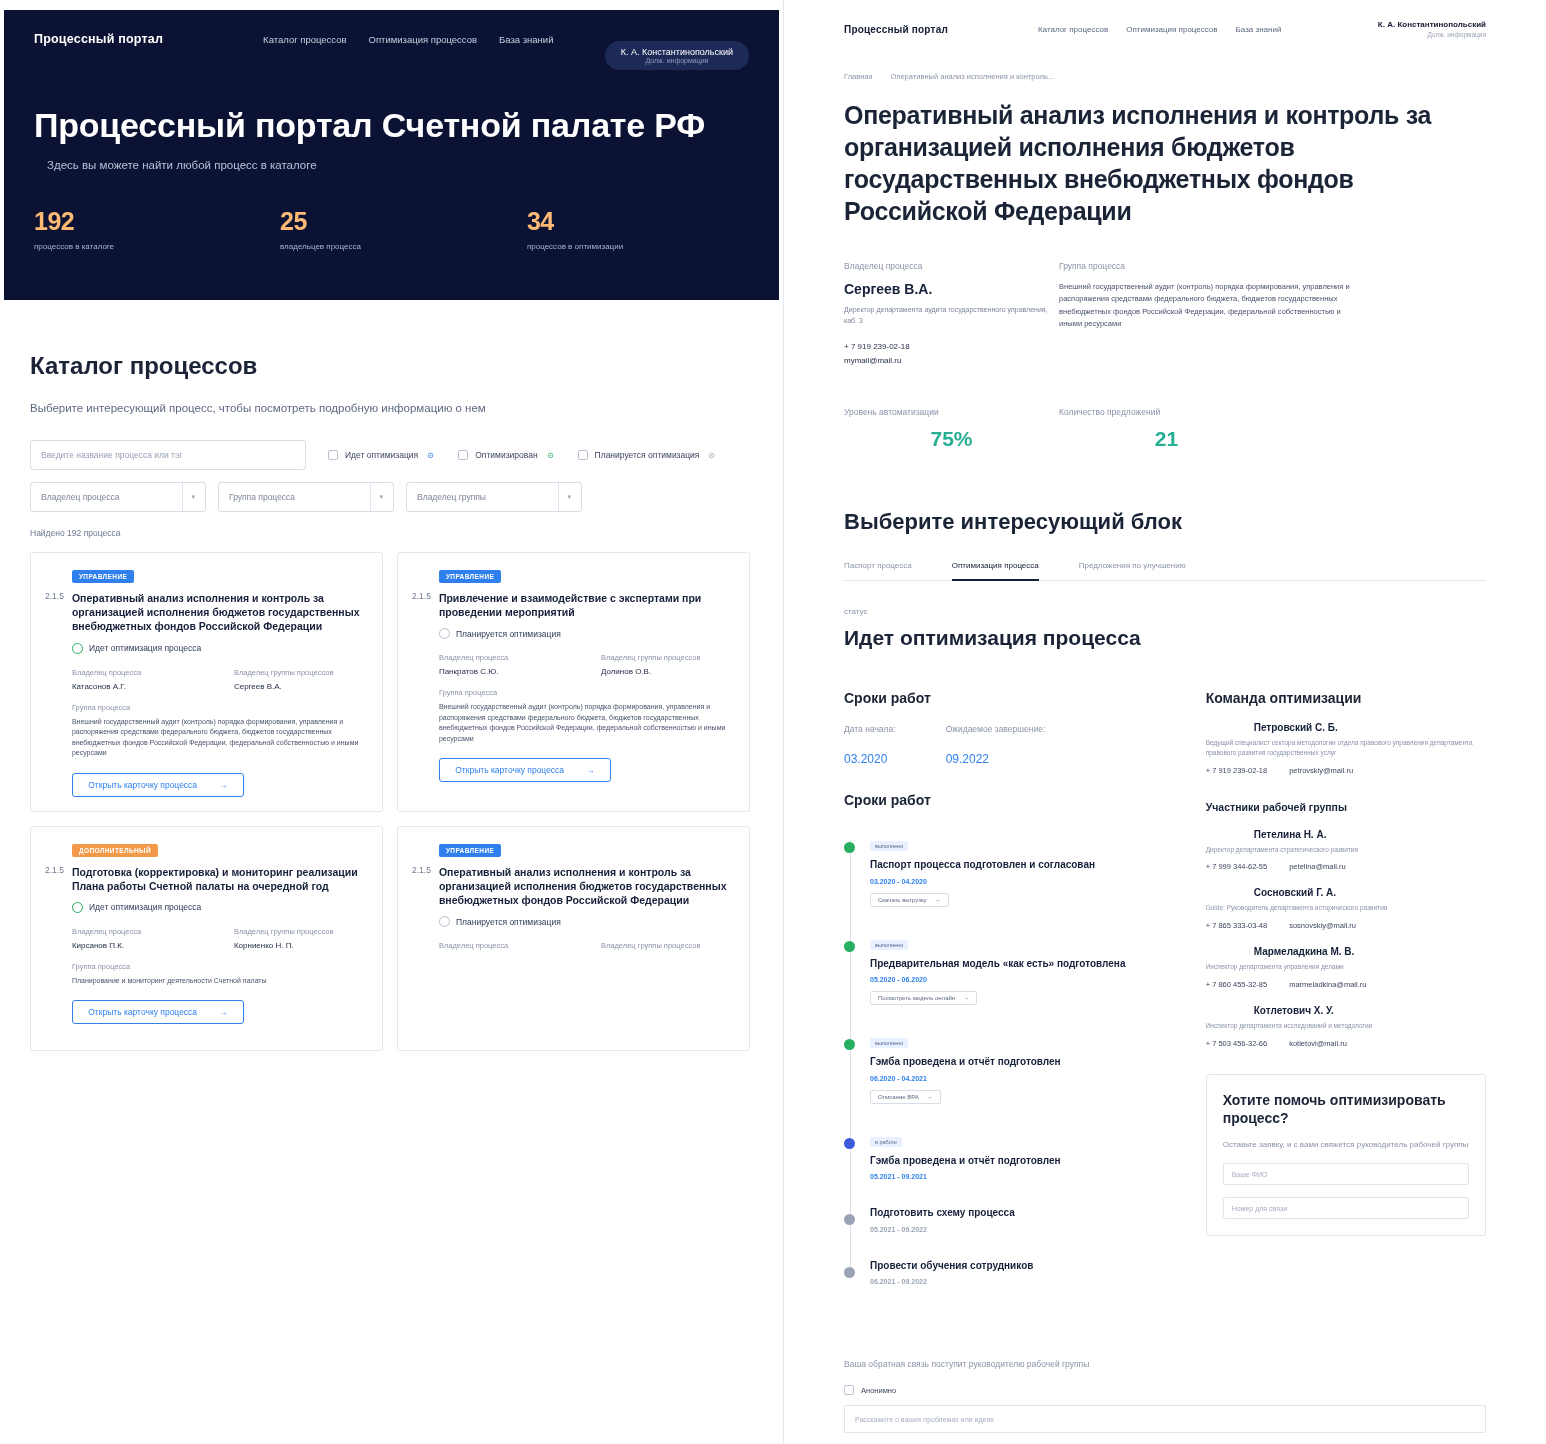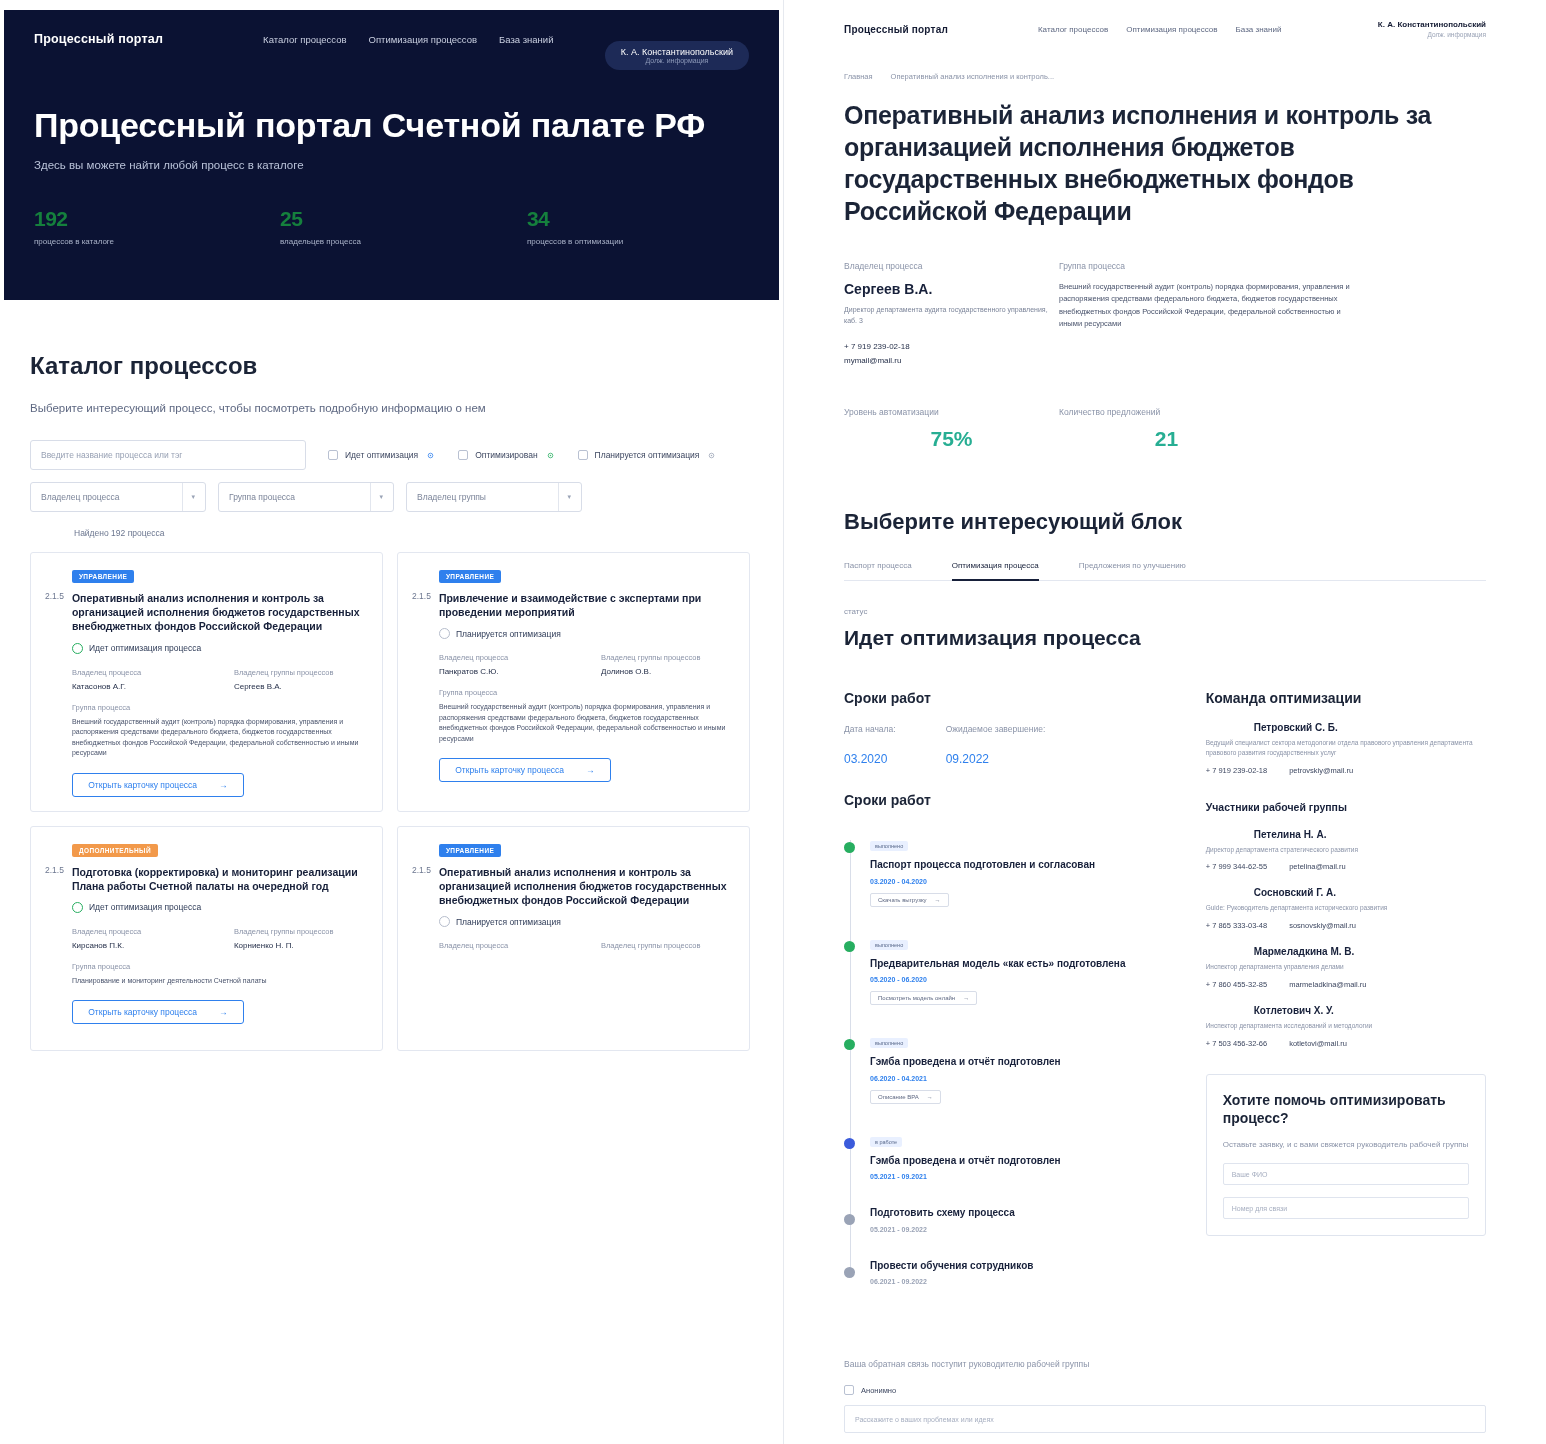--- a/index.html
+++ b/index.html
@@ -27,23 +27,23 @@
   .nav { display:flex; gap:22px; margin-left:100px; }
   .nav a { color:#c9cfe0; font-size:9.5px; text-decoration:none; }
   .user-pill {
     position:absolute; right:30px; top:31px;
     background:#1d2a57; border-radius:16px; padding:6px 16px;
     display:flex; flex-direction:column; align-items:center; min-width:143px;
   }
   .user-pill .nm { font-size:9px; color:#fff; }
   .user-pill .pos { font-size:7px; color:#8e9ab9; }
   .hero h1 { font-size:34px; margin:38px 0 0 0; font-weight:bold; letter-spacing:-.2px; }
-  .hero .sub { font-size:11.5px; color:#b9c2d8; margin-top:14px; }
+  .hero .sub { font-size:11.5px; color:#b9c2d8; margin-top:14px;margin-left:13px; }
   .stats { display:flex; gap:166px; margin-top:36px; }
-  .stat .num { font-size:21px; font-weight:bold; color:#15803d; letter-spacing:-.5px; }
+  .stat .num { font-size:25px; font-weight:bold; color:#fdba74; letter-spacing:-.5px; }
   .stat .lbl { font-size:8px; color:#aab3c9; margin-top:6px; }
 
   .catalog { padding:0 30px; }
   .catalog h2 { font-size:24px; margin:52px 0 0 0; font-weight:bold; }
   .catalog .lead { font-size:11.5px; color:#5e6882; margin-top:22px; }
 
   .filters-row1 { display:flex; align-items:center; margin-top:26px; gap:0; }
   .text-input {
     width:276px; height:30px; border:1px solid #d8dde8; border-radius:3px;
     font-size:8.5px; color:#98a1b4; padding:0 10px; display:flex; align-items:center;
@@ -54,21 +54,21 @@
   .check-group .ctxt { font-size:8.5px; color:#3d4760; }
   .gear { width:11px; height:11px; opacity:.85; }
 
   .filters-row2 { display:flex; gap:12px; margin-top:12px; }
   .select {
     width:176px; height:30px; border:1px solid #d8dde8; border-radius:3px;
     display:flex; align-items:center; padding:0 10px; font-size:8.5px; color:#7b8499;
     justify-content:space-between; background:#fff;
   }
   .select .caret { font-size:7px; color:#9aa3b6; border-left:1px solid #e2e6ee; padding-left:8px; height:100%; display:flex; align-items:center;}
-  .found { font-size:8.5px; color:#6c7790; margin-top:16px;margin-left:44px; }
+  .found { font-size:8.5px; color:#6c7790; margin-top:16px; }
 
   .cards { display:flex; flex-wrap:wrap; gap:14px; margin-top:14px; }
   .card {
     width:353px; border:1px solid #e3e7f0; border-radius:3px; background:#fff;
     padding:12px 14px 14px 14px; display:flex; gap:8px; min-height:225px;
   }
   .card .idx { font-size:8.5px; color:#6c7790; width:26px; padding-top:26px; }
   .card .body { flex:1; }
   .tag { display:inline-block; font-size:6.5px; color:#fff; background:#2f80ed;
     padding:3px 7px; border-radius:2px; letter-spacing:.4px; font-weight:bold;}

